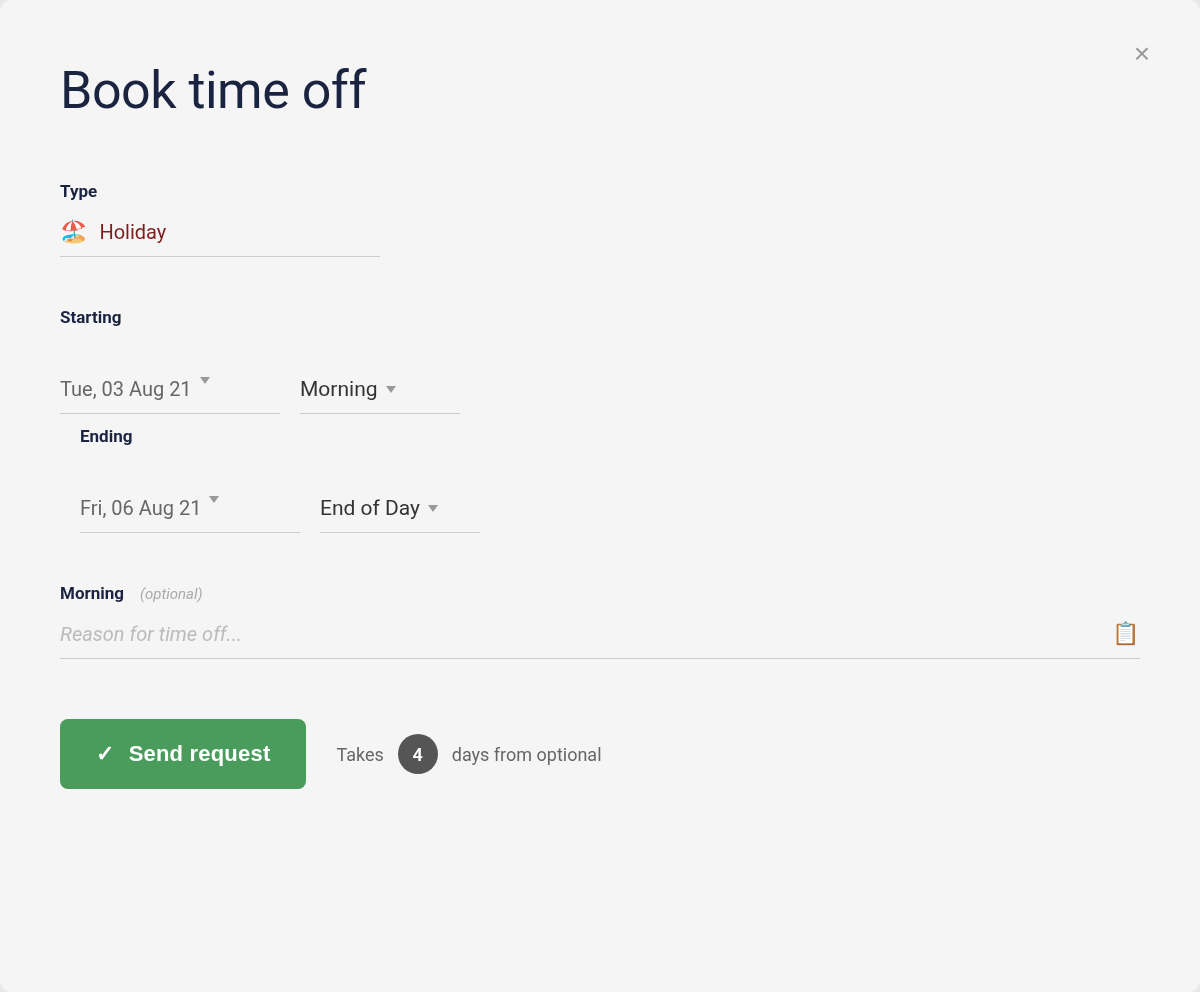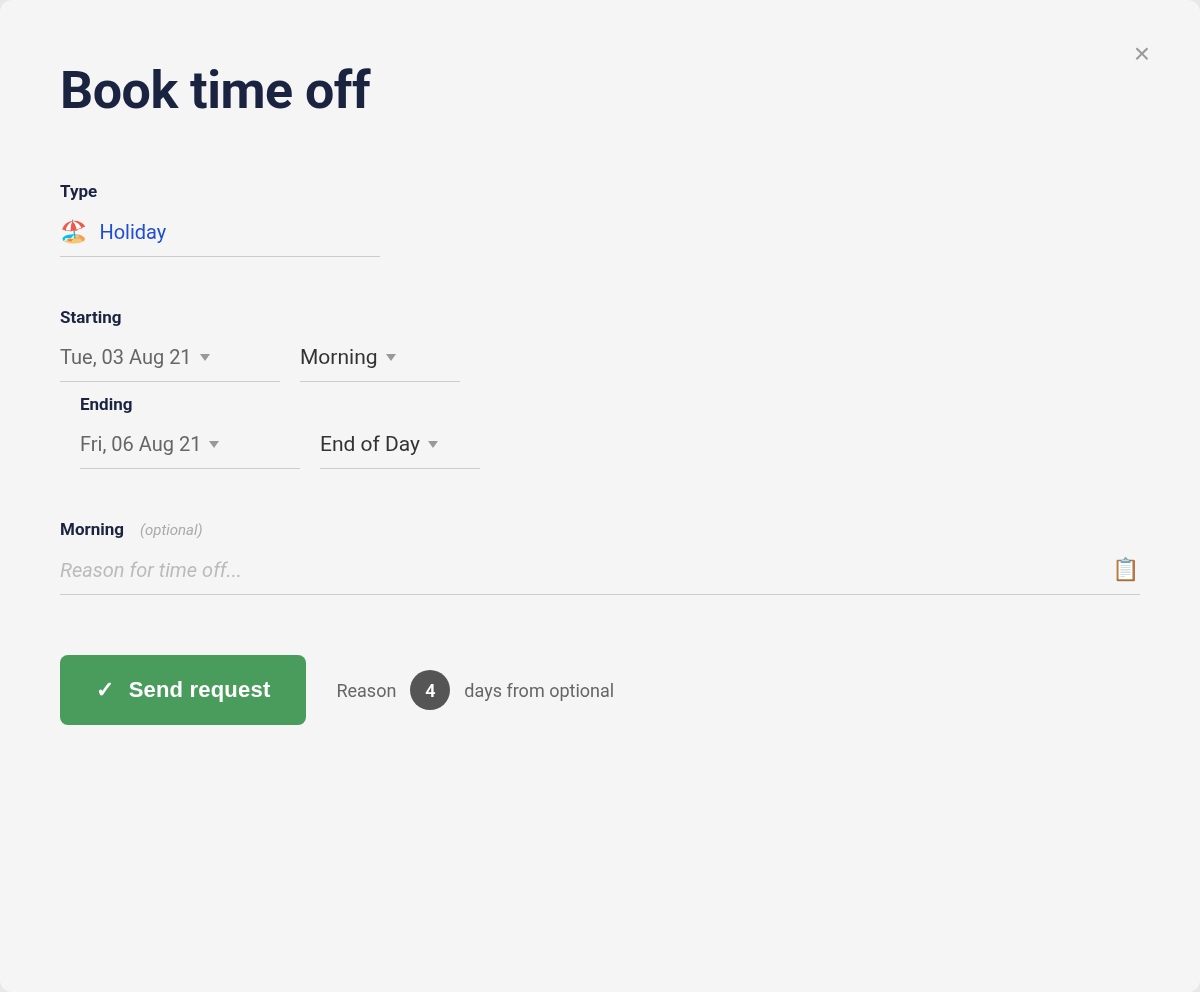--- a/index.html
+++ b/index.html
@@ -34,21 +34,21 @@
       border: none;
       cursor: pointer;
       font-size: 28px;
       color: #999;
       line-height: 1;
       padding: 0;
     }
 
     .modal-title {
       font-size: 52px;
-      font-weight: 700;
+      font-weight: 400;
       color: #1a2340;
       margin-bottom: 60px;
       letter-spacing: -0.5px;
     }
 
     .section-label {
       font-size: 17px;
       font-weight: 700;
       color: #1a2340;
       margin-bottom: 18px;
@@ -67,21 +67,21 @@
       width: 320px;
     }
 
     .holiday-icon {
       font-size: 22px;
       color: #d4547a;
     }
 
     .type-value {
       font-size: 20px;
-      color: #1d4ed8;
+      color: #7f1d1d;
       flex: 1;
     }
 
     .date-row {
       display: flex;
       gap: 12px;
       margin-bottom: 50px;
       flex-direction: column;
     }
 
@@ -90,25 +90,26 @@
     }
 
     .date-group-inner {
       display: flex;
       gap: 0;
       align-items: flex-end;
     }
 
     .date-select-wrapper {
       display: flex;
-      align-items: center;
+      align-items: flex-start;
       border-bottom: 1.5px solid #ccc;
       padding-bottom: 12px;
       cursor: pointer;
       margin-right: 20px;
+      margin-top: 32px;
     }
 
     .date-select-wrapper .date-text {
       font-size: 20px;
       color: #666;
       margin-right: 8px;
     }
 
     .time-select-wrapper {
       display: flex;
@@ -303,21 +304,21 @@
       <span class="template-icon">📋</span>
     </div>
   </div>
 
   <div class="footer-row">
     <button class="send-request-btn">
       <span class="check-icon">✓</span>
       <span>Send request</span>
     </button>
     <div class="allowance-text">
-      <span>Reason</span>
+      <span>Takes</span>
       <div class="allowance-badge">
         <span>4</span>
       </div>
       <span>days from optional</span>
     </div>
   </div>
 
 </div>
 
 </body></html>

